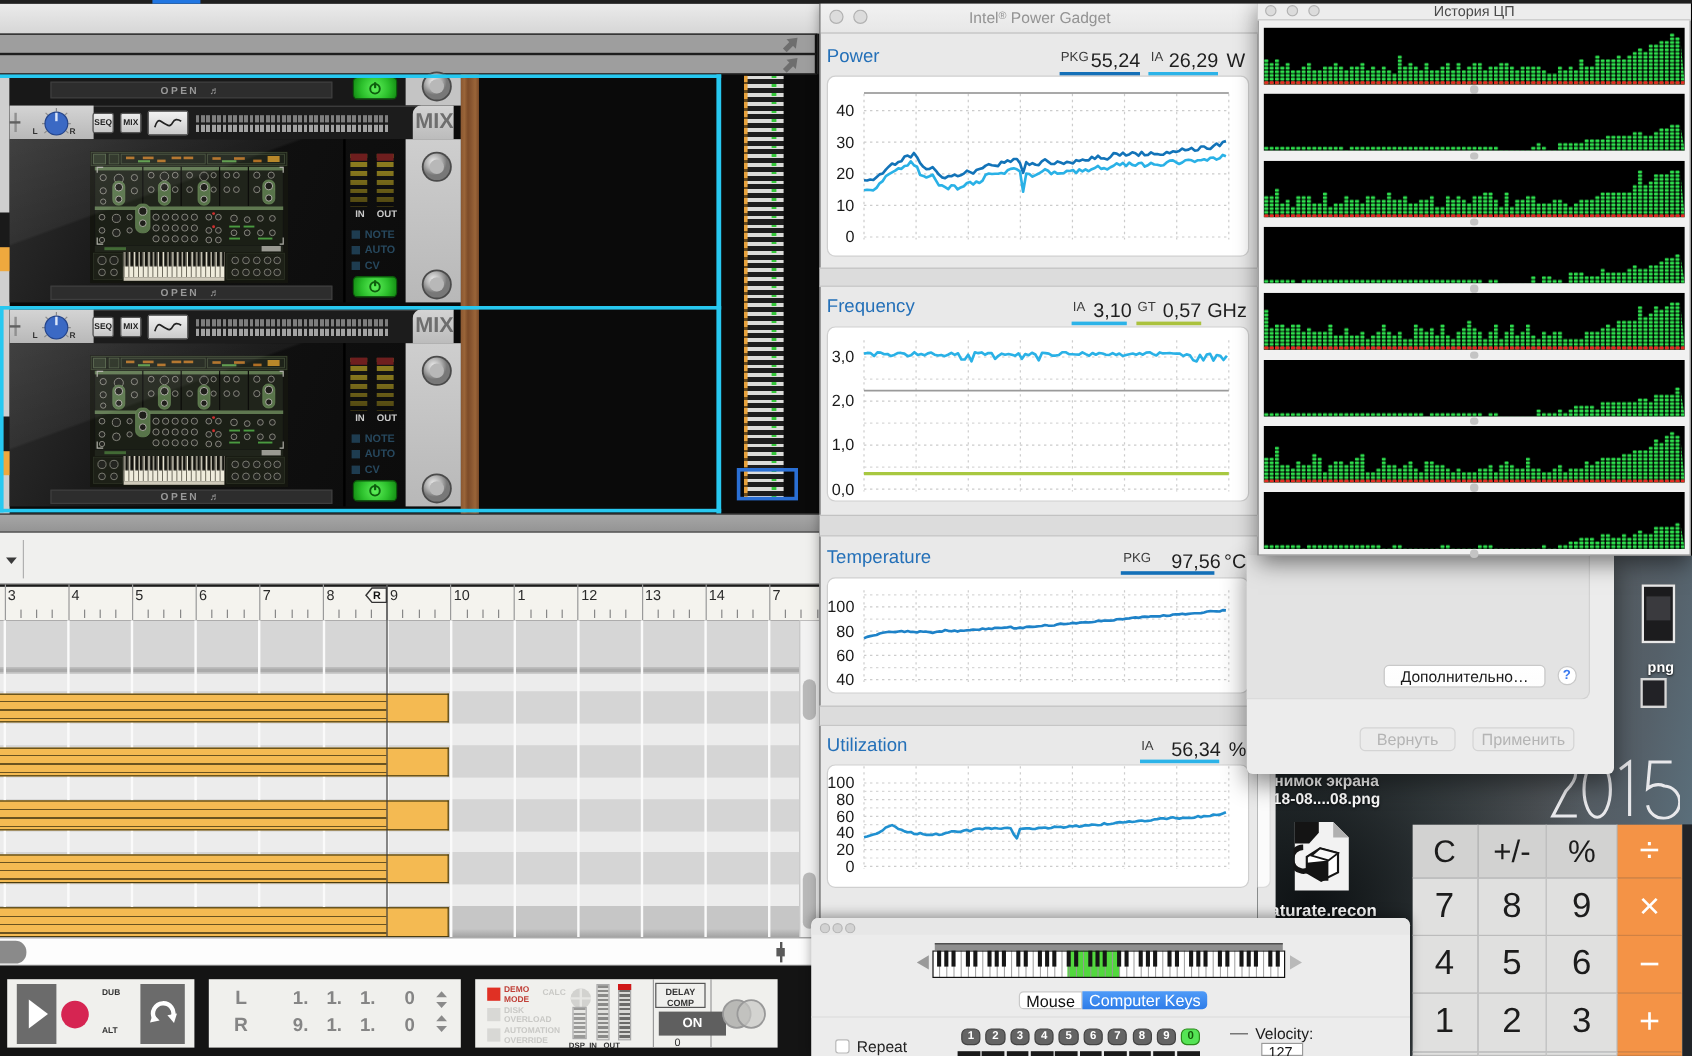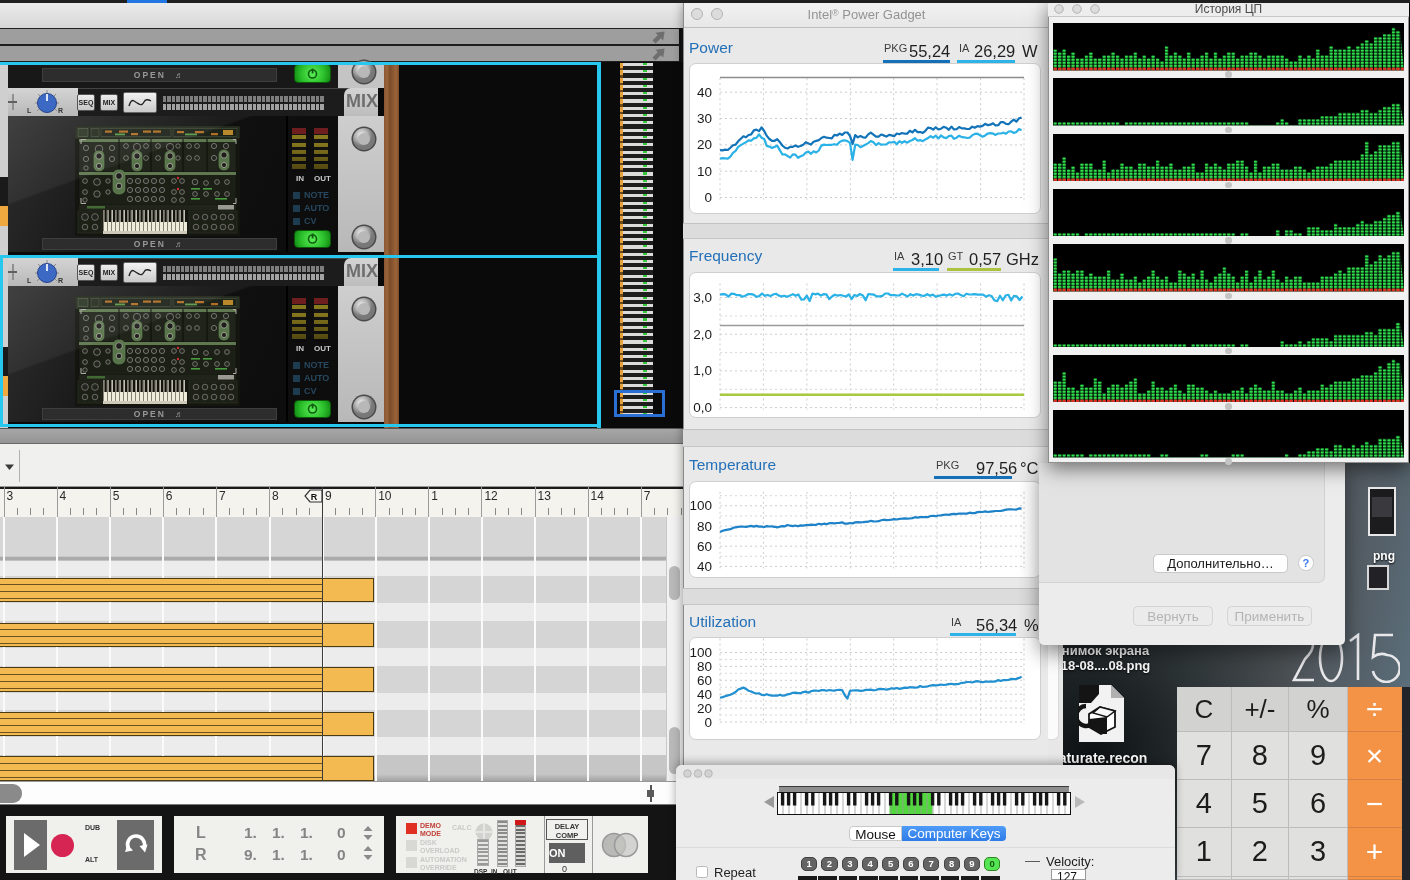--- a/index.html
+++ b/index.html
@@ -672,21 +672,21 @@
 <svg class="abs" style="left:474px;top:822px" width="20" height="20">
       <circle cx="10" cy="10" r="8.5" fill="#d2d2cf"></circle>
       <path d="M10 1.5 V18.5 M1.5 10 H18.5" stroke="#e6e6e3" stroke-width="2"></path>
     </svg>
 <div class="abs" style="left:477px;top:839px;width:12px;height:27px;background:repeating-linear-gradient(#9a9a98 0,#9a9a98 2px,#e6e6e3 2px,#e6e6e3 3.8px);border:1px solid #aaa"></div>
 <div class="abs" style="left:497px;top:820px;width:11px;height:47px;background:repeating-linear-gradient(#8a8a88 0,#8a8a88 2px,#e0e0dd 2px,#e0e0dd 3.8px);border:1px solid #aaa"></div>
 <div class="abs" style="left:515px;top:820px;width:11px;height:47px;background:repeating-linear-gradient(#6a6a68 0,#6a6a68 2px,#d8d8d5 2px,#d8d8d5 3.8px);border:1px solid #aaa"></div>
 <div class="abs" style="left:515px;top:820px;width:11px;height:5px;background:#d01818"></div>
 <div class="abs" style="left:474px;top:868px;font-size:6.5px;font-weight:bold;color:#333">DSP&nbsp; IN&nbsp;&nbsp; OUT</div>
 <div class="abs" style="left:546px;top:819px;width:42px;height:21px;border:1.5px solid #555;color:#333;font-size:7.5px;font-weight:bold;text-align:center;line-height:9px;padding-top:2px">DELAY<br>COMP</div>
-<div class="abs" style="left:549px;top:843px;width:36px;height:20px;background:#5f5f5f;color:#fff;font-size:11px;font-weight:bold;text-align:left;line-height:20px">ON</div>
+<div class="abs" style="left:549px;top:843px;width:56px;height:20px;background:#5f5f5f;color:#fff;font-size:11px;font-weight:bold;text-align:center;line-height:20px">ON</div>
 <div class="abs" style="left:562px;top:864px;font-size:9px;color:#333">0</div>
 <svg class="abs" style="left:598px;top:828px" width="44" height="34">
       <circle cx="16" cy="17" r="11.5" fill="#b9b9b6" stroke="#999" stroke-width="1.5"></circle>
       <circle cx="28" cy="17" r="11.5" fill="#c6c6c3" fill-opacity="0.7" stroke="#999" stroke-width="1.5"></circle>
     </svg>
 </div>
 <div class="abs" style="left:683px;top:0;width:365px;height:765px;background:#e9e9e9;border-left:1px solid #8a8a8a;box-shadow:0 3px 10px rgba(0,0,0,0.4)">
 <div class="abs" style="left:0;top:0;width:365px;height:28px;background:linear-gradient(#f3f3f3,#e7e7e7);border-bottom:1px solid #bebebe"></div>
 <div class="abs" style="left:0;top:7px;width:365px;text-align:center;font-size:13px;color:#939393">Intel<span style="font-size:9px;vertical-align:3px">®</span> Power Gadget</div>
 <svg class="abs" style="left:7px;top:8px" width="40" height="12">

